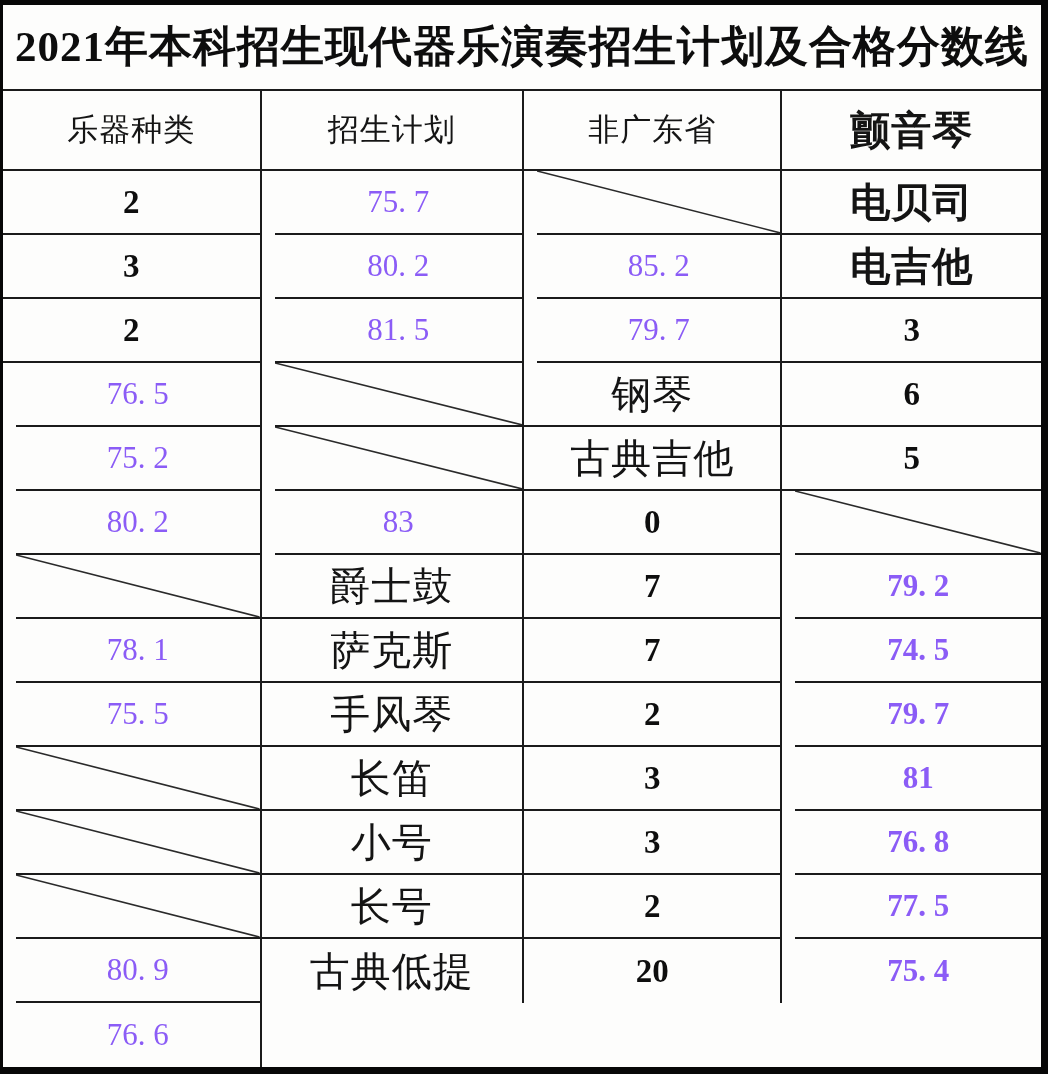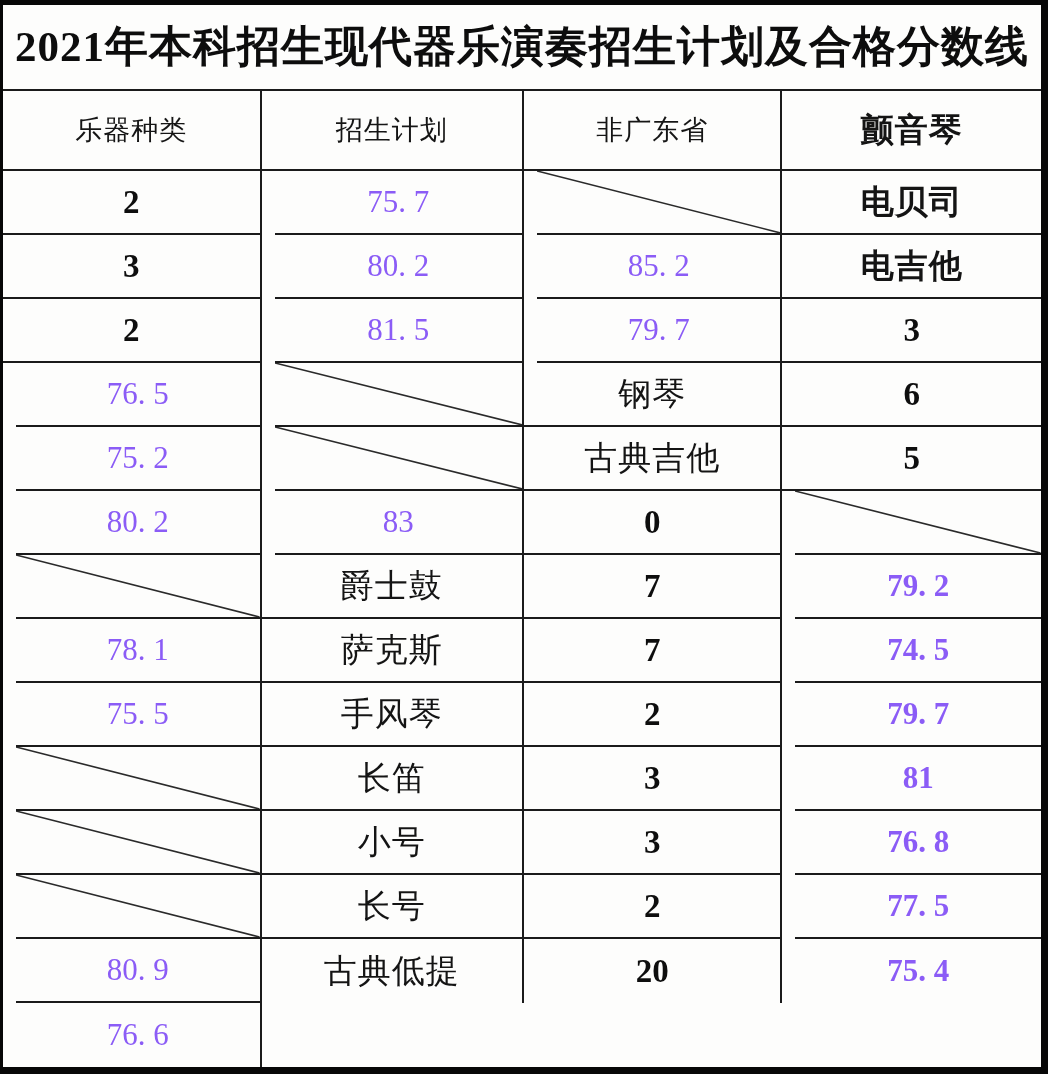--- a/index.html
+++ b/index.html
@@ -53,26 +53,26 @@
     display: flex;
     align-items: center;
     justify-content: center;
     position: relative;
     overflow: hidden;
     background: #fdfdfc;
   }
   .grid > .cell:nth-child(4n) { border-right: none; font-weight: bold; }
   .grid > .cell:nth-last-child(-n+4) { border-bottom: none; }
   .head {
-    font-size: 27px;
+    font-size: 31px;
     color: #151515;
     letter-spacing: 1px;
   }
   .instrument {
-    font-size: 33px;
+    font-size: 40px;
     color: #141414;
     letter-spacing: 1px;
   }
   .plan {
     font-size: 33px;
     font-weight: 700;
     color: #0e0e0e;
   }
   .score {
     font-size: 31px;

